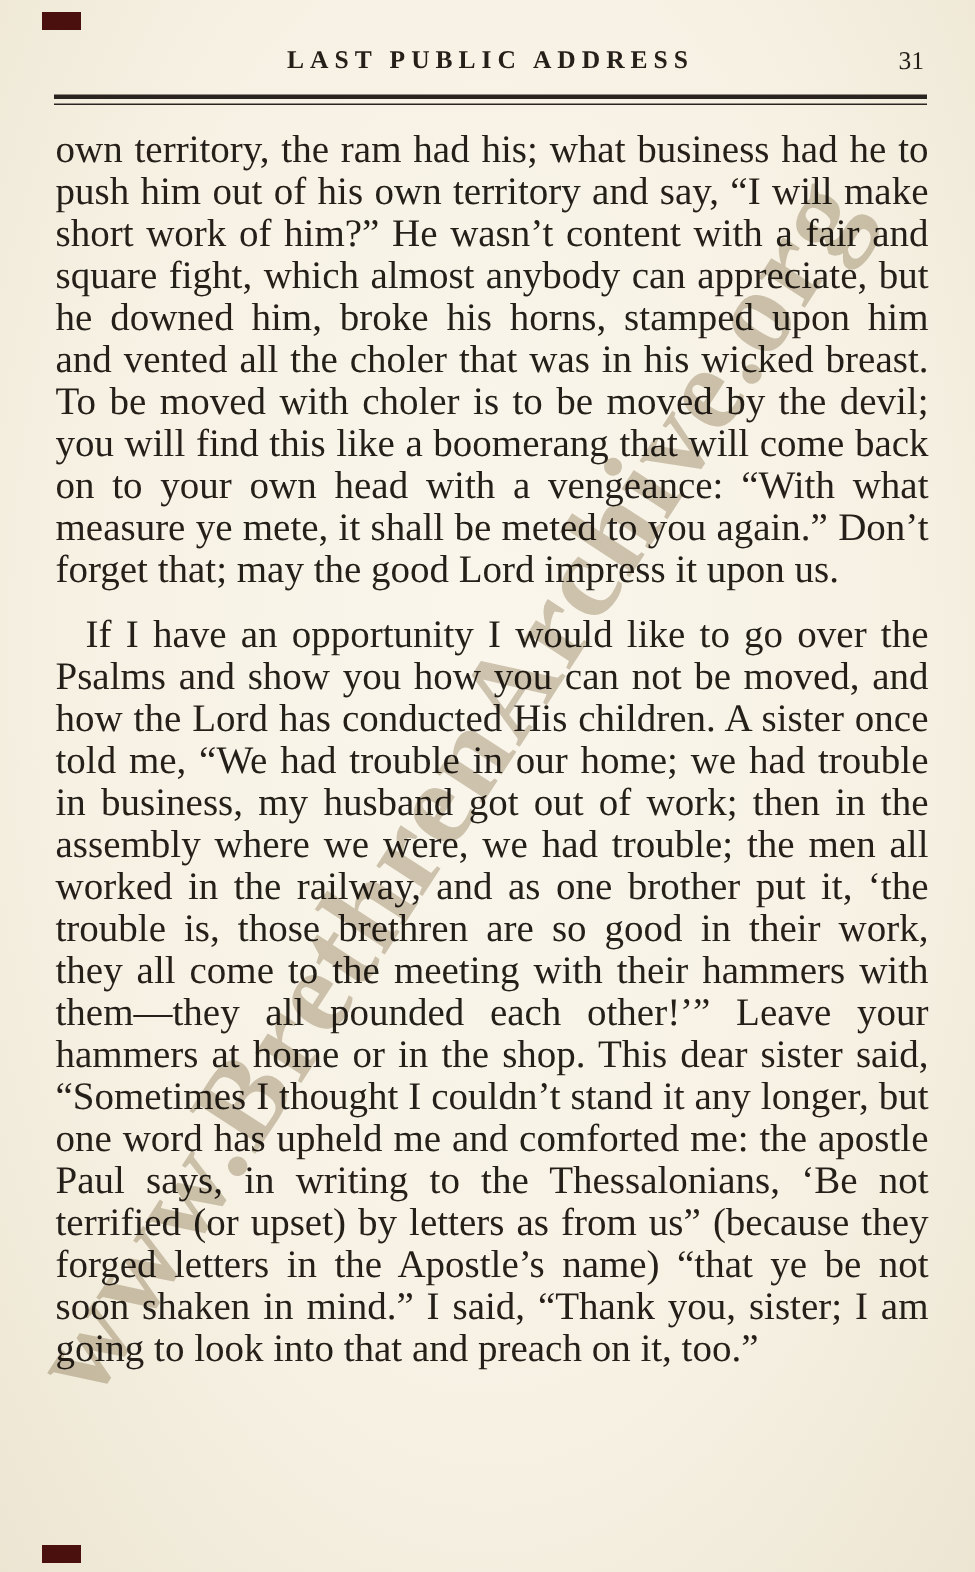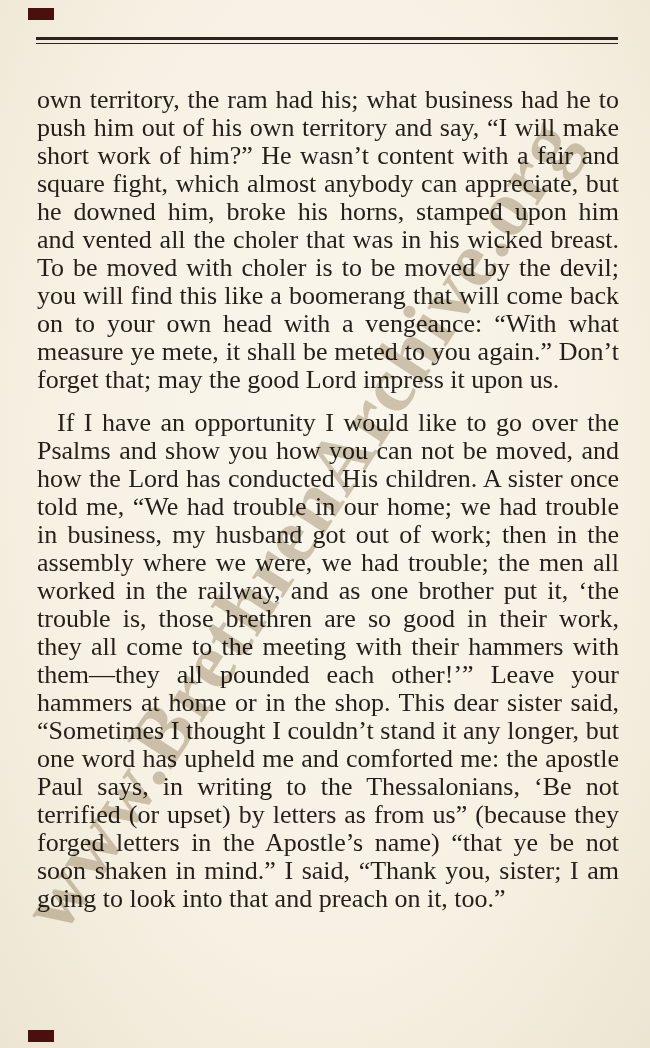--- a/index.html
+++ b/index.html
@@ -108,20 +108,24 @@
 <body>
 
 <div class="page">
 
   <div class="scan-mark top"></div>
   <div class="scan-mark bottom"></div>
 
   <div class="watermark">www.BrethrenArchive.org</div>
 
   <header class="header">
+    <div class="header-row">
+      <span class="running-title">LAST PUBLIC ADDRESS</span>
+      <span class="page-number">31</span>
+    </div>
     <div class="rule-thick"></div>
     <div class="rule-thin"></div>
   </header>
 
   <main class="body-text">
     <p class="para">own territory, the ram had his; what business had he to push him out of his own territory and say, “I will make short work of him?”  He wasn’t content with a fair and square fight, which almost anybody can appreciate, but he downed him, broke his horns, stamped upon him and vented all the choler that was in his wicked breast. To be moved with choler is to be moved by the devil; you will find this like a boomerang that will come back on to your own head with a vengeance: “With what measure ye mete, it shall be meted to you again.” Don’t forget that; may the good Lord impress it upon us.</p>
     <p class="para indent">If I have an opportunity I would like to go over the Psalms and show you how you can not be moved, and how the Lord has conducted His children.  A sister once told me, “We had trouble in our home; we had trouble in business, my husband got out of work; then in the assembly where we were, we had trouble; the men all worked in the railway, and as one brother put it, ‘the trouble is, those brethren are so good in their work, they all come to the meeting with their hammers with them—they all pounded each other!’”  Leave your hammers at home or in the shop.  This dear sister said, “Sometimes I thought I couldn’t stand it any longer, but one word has upheld me and comforted me: the apostle Paul says, in writing to the Thessalonians, ‘Be not terrified (or upset) by letters as from us” (because they forged letters in the Apostle’s name) “that ye be not soon shaken in mind.”  I said, “Thank you, sister; I am going to look into that and preach on it, too.”</p>
   </main>
 
 </div>

